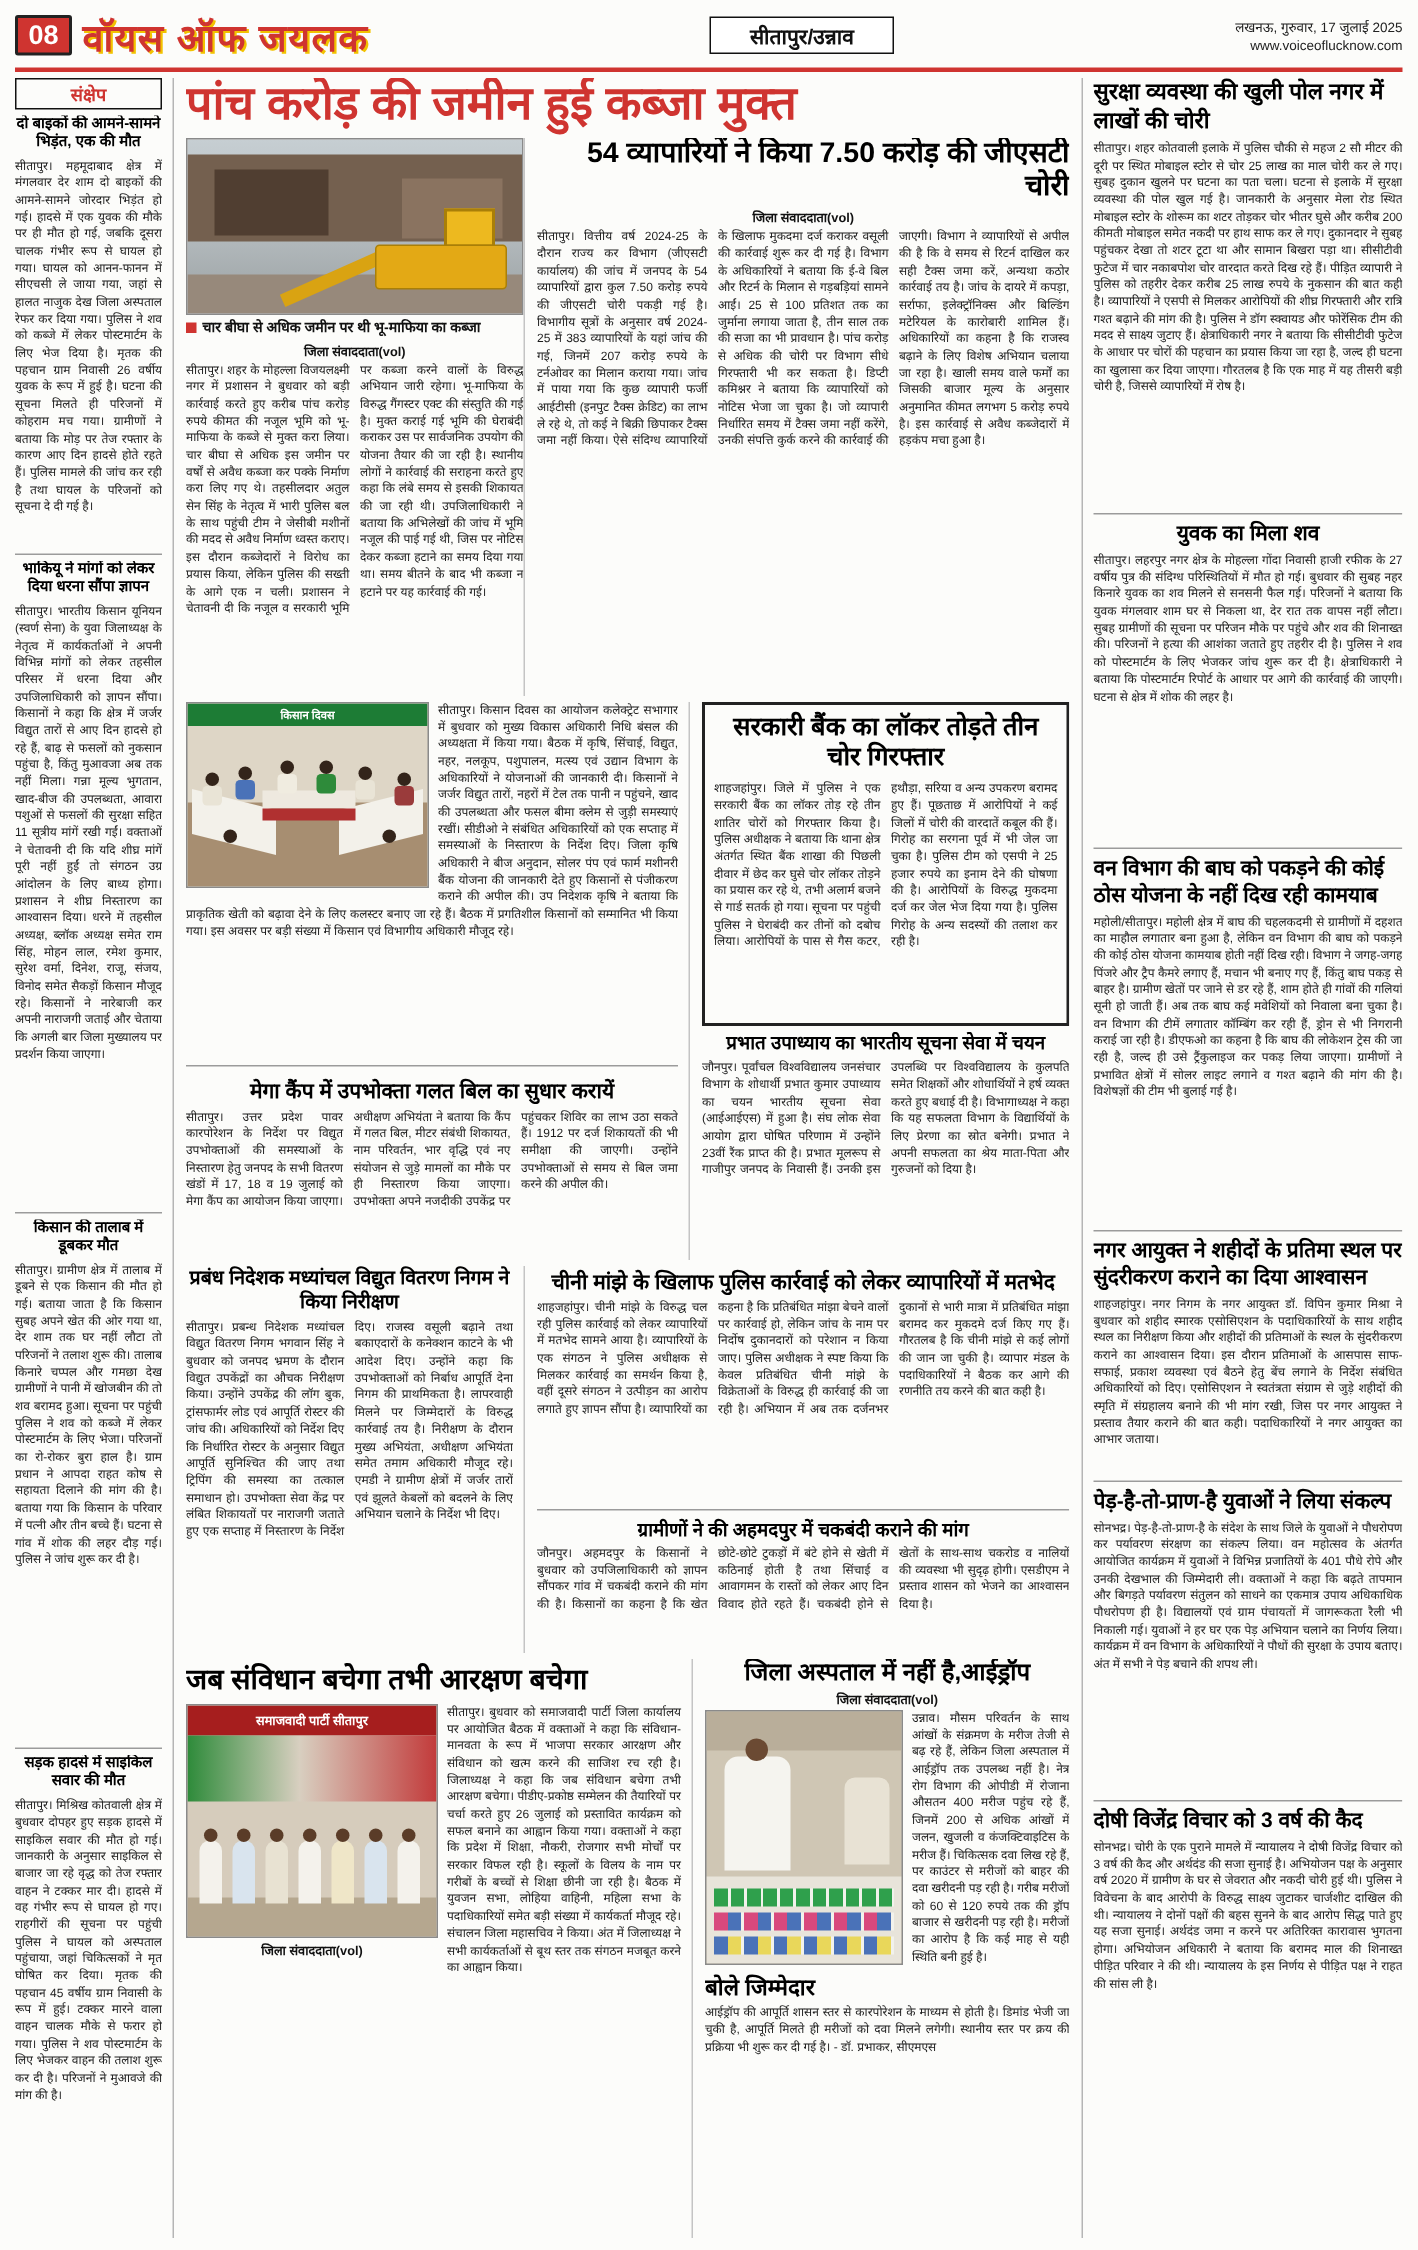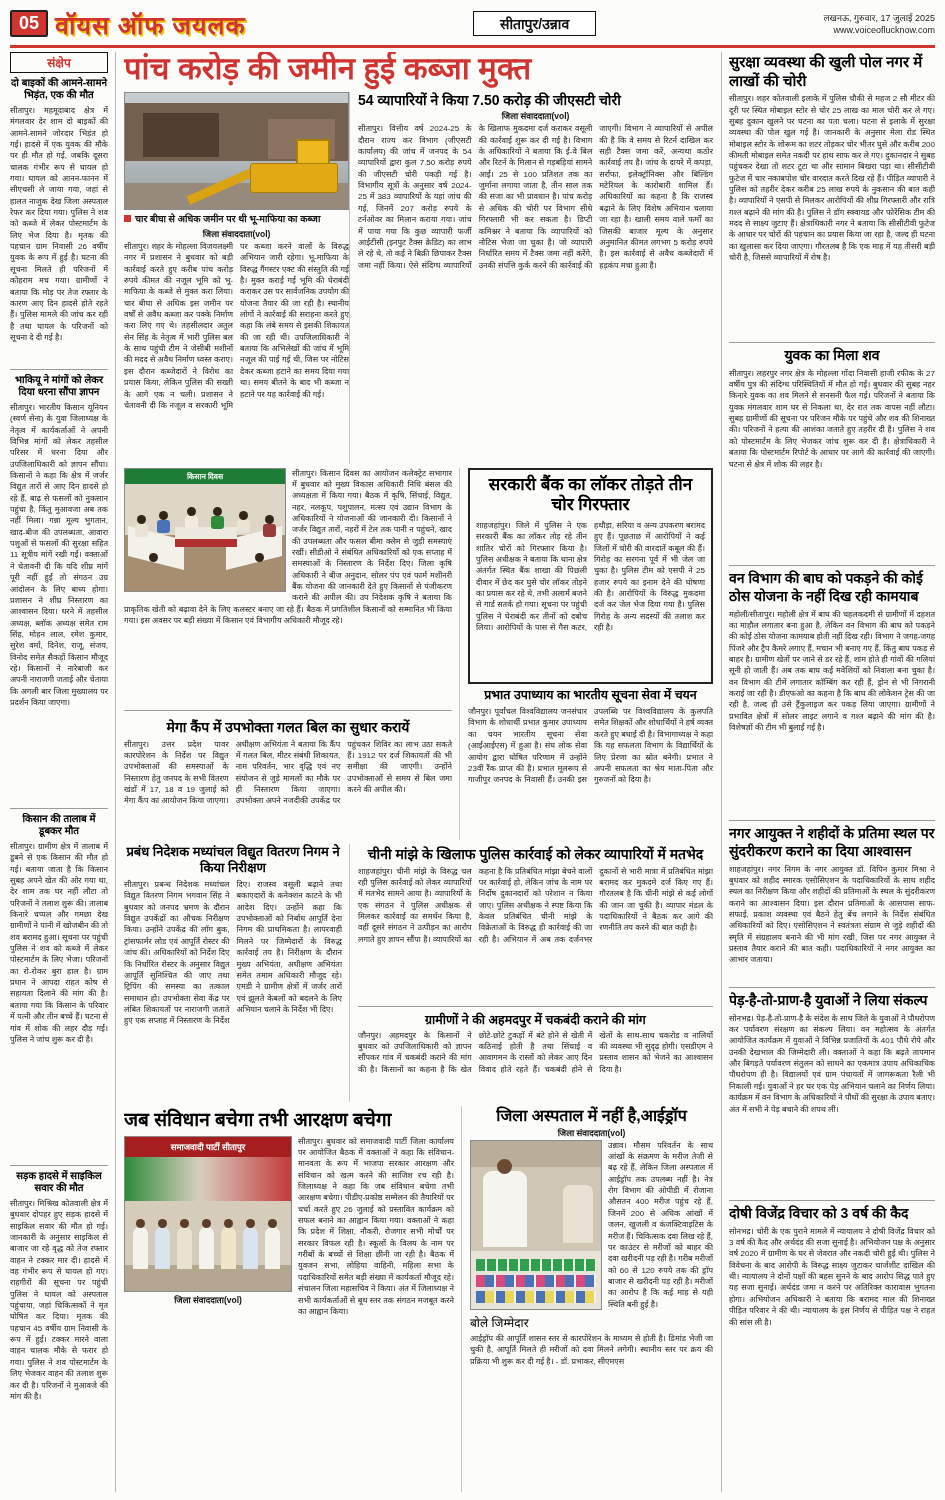--- a/index.html
+++ b/index.html
@@ -29,21 +29,21 @@
 .sankshep{border:1.5px solid #111;color:#cf3430;font-weight:bold;text-align:center;font-size:12px;padding:1px 0;margin-bottom:4px;flex:none}
 .brief{overflow:hidden;flex:none}
 .brief h3{font-size:10px;text-align:center;line-height:1.25;margin-bottom:3px}
 .b1{height:288px}.b2{height:430px}.b3{height:348px}.b4{flex:1}
 
 .lead-head{color:#cf3430;font-size:31px;text-align:left;line-height:1.12;margin:0 0 5px;flex:none}
 .row{display:flex;gap:8px;overflow:hidden;flex:none}
 .rowA{height:372px}
 .rowA .subL{width:226px;flex:none;border-right:1px solid #c4c4c4;padding-right:0;display:flex;flex-direction:column;overflow:hidden}
 .rowA .subR{flex:1;min-width:0;overflow:hidden}
-.h-gst{font-size:14px;text-align:left;line-height:1.2;margin-bottom:2px}
+.h-gst{font-size:19px;text-align:right;line-height:1.2;margin-bottom:2px}
 .rowA .subR .body{height:322px;overflow:hidden}
 .rowA .subL .lead-body{flex:1;overflow:hidden}
 .caption{display:flex;align-items:center;gap:4px;font-size:9.5px;font-weight:bold;margin:3px 0 2px;line-height:1.2}
 .capbullet{width:7px;height:7px;background:#cf3430;flex:none;display:inline-block}
 .rowB{height:372px;margin-top:4px}
 .rowB .subL{width:336px;flex:none;border-right:1px solid #c4c4c4;padding-right:7px;overflow:hidden}
 .rowB .subR{flex:1;min-width:0;display:flex;flex-direction:column;overflow:hidden}
 .sec-kisan{height:238px;overflow:hidden}
 .sec-kisan h2{font-size:15px;text-align:center;margin-bottom:3px}
 .sec-mega{height:116px;overflow:hidden}
@@ -59,21 +59,21 @@
 .rowC .subR{flex:1;min-width:0;overflow:hidden}
 .sec-manjha h3{font-size:14px;text-align:center;margin-bottom:3px}
 .sec-manjha .body{height:136px;overflow:hidden}
 .sec-chak h3{font-size:12.5px;text-align:center;margin-bottom:2px}
 .sec-chak .body{height:56px;overflow:hidden}
 .rowD{flex:1;margin-top:4px}
 .rowD .subL{width:338px;flex:none;border-right:1px solid #c4c4c4;padding-right:7px;overflow:hidden}
 .rowD .subL h2{font-size:19px;margin-bottom:4px}
 .rowD .subR{flex:1;min-width:0;overflow:hidden}
 .rowD .subR h2{font-size:16px;text-align:center;line-height:1.2;margin-bottom:2px}
-.subhead{font-size:12px;font-weight:normal;margin:4px 0 2px}
+.subhead{font-size:15px;font-weight:bold;margin:4px 0 2px}
 .floatwrap{float:left;margin:0 6px 2px 0}
 
 .rart{overflow:hidden;flex:none}
 .rart h3{font-size:14px;line-height:1.28;margin-bottom:3px}
 .rart.center h3{text-align:center}
 .r1{height:286px}.r1 h3{font-size:15px}
 .r2{height:214px}.r3{height:246px}.r4{height:158px}.r5{height:204px}.r6{flex:1}
 
 .photo{position:relative;overflow:hidden;border:1px solid #8a8a8a;background:#cfc8bc}
 .photo i{position:absolute;display:block}
@@ -111,21 +111,21 @@
 .h-rowp{left:5px;bottom:22px;width:92%;height:12px;background:repeating-linear-gradient(90deg,#d8497d 0 9px,#4a72b8 9px 18px,#f2f2ec 18px 20px)}
 .h-rowb{left:5px;bottom:6px;width:92%;height:12px;background:repeating-linear-gradient(90deg,#4a72b8 0 9px,#e9d75a 9px 18px,#f2f2ec 18px 20px)}
 </style>
 </head>
 <body>
 
 <div class="page">
 
   <header class="masthead">
     <div class="mh-left">
-      <span class="pagenum">05</span>
+      <span class="pagenum">08</span>
       <span class="mh-title">वॉयस ऑफ जयलक</span>
     </div>
     <div class="mh-center">
       <span>सीतापुर/उन्नाव</span>
     </div>
     <div class="mh-right">
       <div>लखनऊ, गुरुवार, 17 जुलाई 2025</div>
       <div>www.voiceoflucknow.com</div>
     </div>
   </header>

